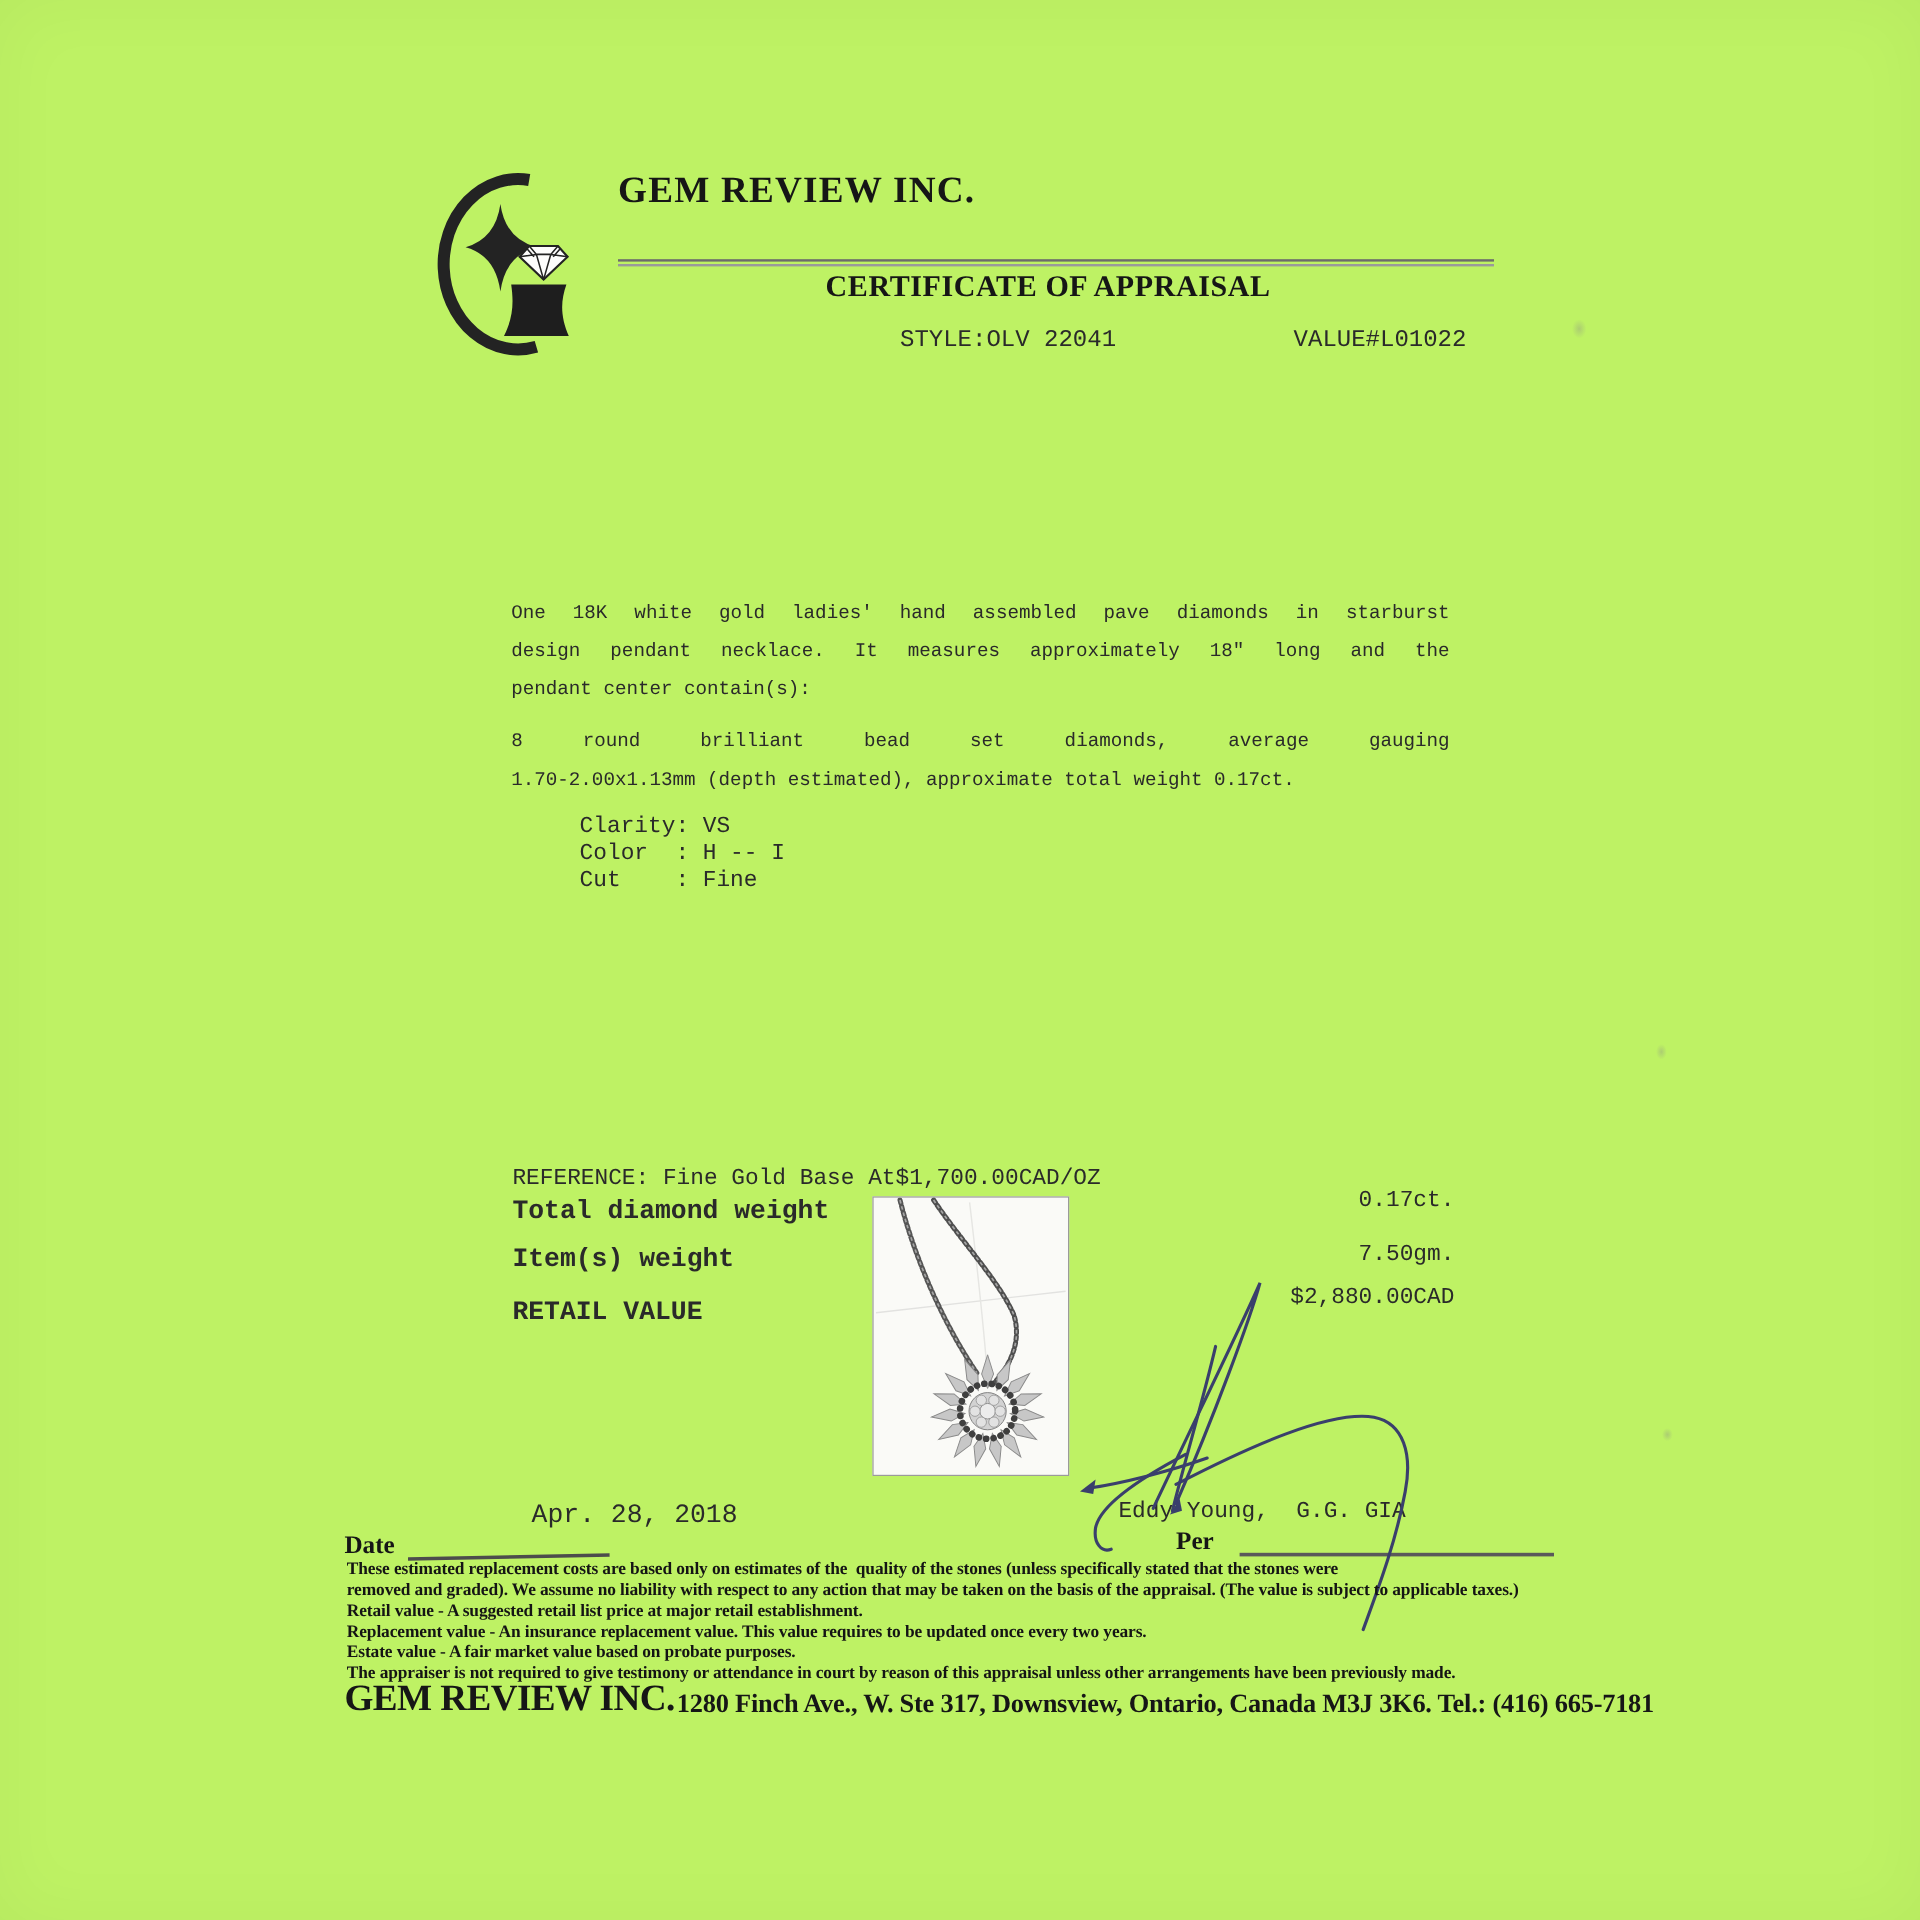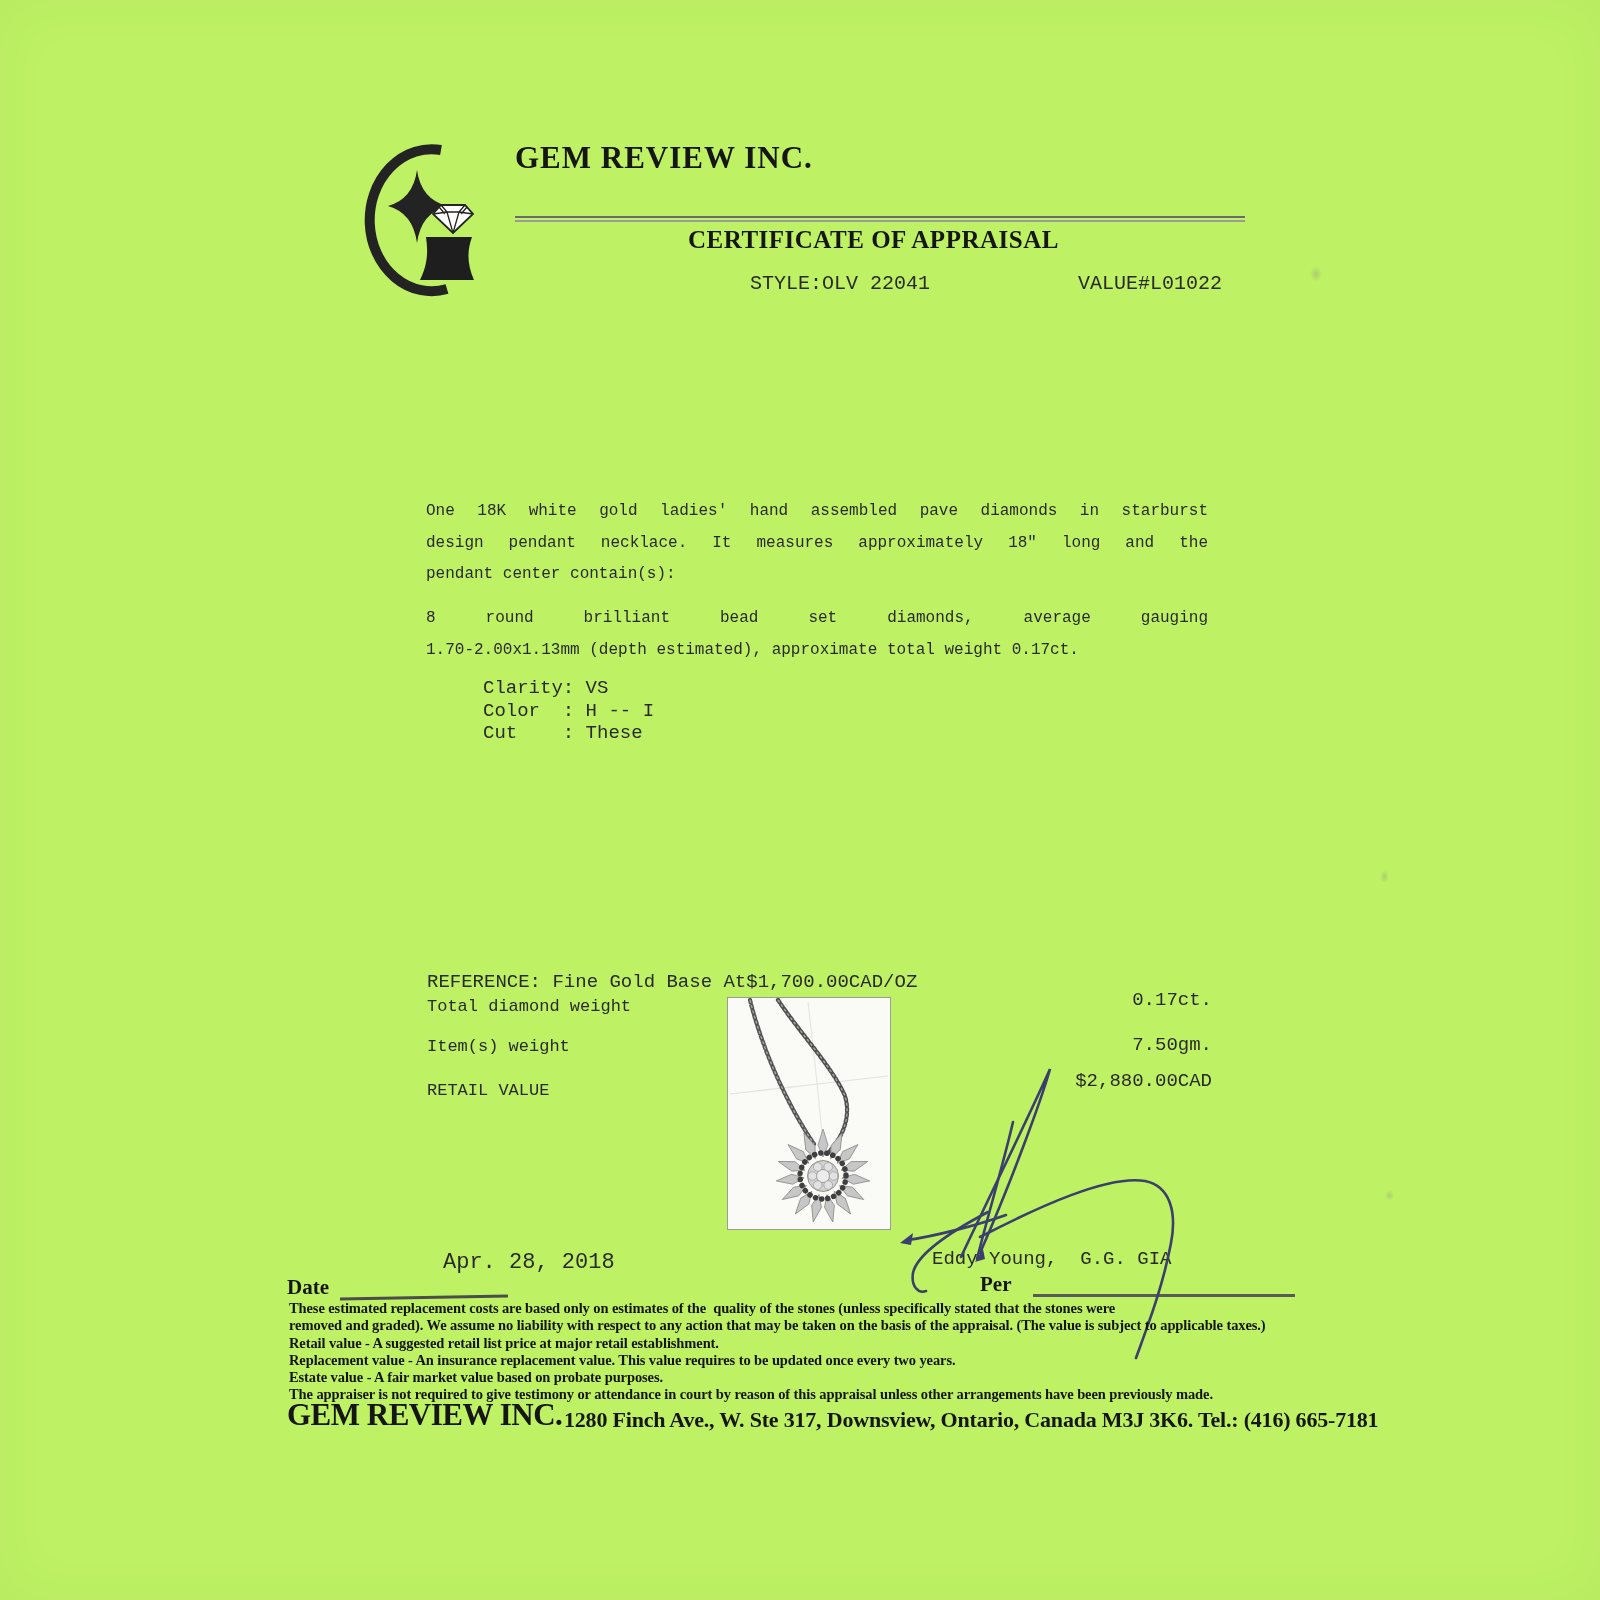--- a/index.html
+++ b/index.html
@@ -24,21 +24,21 @@
   
   .para{left:426px;width:782px;font-size:16px;line-height:31.5px;}
   .p1{top:496px;}
   .p2{top:603px;}
   .pline{white-space:normal;}
   .pline.just{text-align:justify;text-align-last:justify;}
   .grading{left:483px;top:677px;font-size:19px;line-height:22.6px;}
   .grading div{white-space:pre;}
   
   .ref-line{left:427px;top:971px;font-size:19px;white-space:pre;}
-  .val-label{left:427px;font-size:17px;white-space:pre;}
+  .val-label{left:427px;font-size:22px;white-space:pre;font-weight:bold;}
   .val-value{width:300px;left:912px;text-align:right;font-size:19px;white-space:pre;}
   .vl1{top:997px;} .vv1{top:989px;}
   .vl2{top:1037px;} .vv2{top:1034px;}
   .vl3{top:1081px;} .vv3{top:1070px;}
   
   .photo{left:727px;top:997px;width:162px;height:231px;border:1px solid #9b9b9b;background:#fafaf7;}
   
   .date-value{left:443px;top:1250px;font-size:22px;white-space:pre;}
   .date-label{left:287px;top:1275px;font-size:21px;}
   .date-line{left:340px;top:1296px;width:168px;height:3px;background:#4c4c4c;transform:rotate(-1.1deg);}
@@ -86,21 +86,21 @@
     <div class="pline just">design pendant necklace. It measures approximately 18" long and  the</div>
     <div class="pline">pendant center contain(s):</div>
   </div>
   <div class="abs mono para p2">
     <div class="pline just">8 round brilliant bead set diamonds, average gauging</div>
     <div class="pline">1.70-2.00x1.13mm (depth estimated), approximate total weight 0.17ct.</div>
   </div>
   <div class="abs mono grading">
     <div>Clarity: VS</div>
     <div>Color  : H -- I</div>
-    <div>Cut    : These</div>
+    <div>Cut    : Fine</div>
   </div>
 
   <div class="abs mono ref-line">REFERENCE: Fine Gold Base At$1,700.00CAD/OZ</div>
 
   <div class="abs mono val-label vl1">Total diamond weight</div>
   <div class="abs mono val-value vv1">0.17ct.</div>
   <div class="abs mono val-label vl2">Item(s) weight</div>
   <div class="abs mono val-value vv2">7.50gm.</div>
   <div class="abs mono val-label vl3">RETAIL VALUE</div>
   <div class="abs mono val-value vv3">$2,880.00CAD</div>

